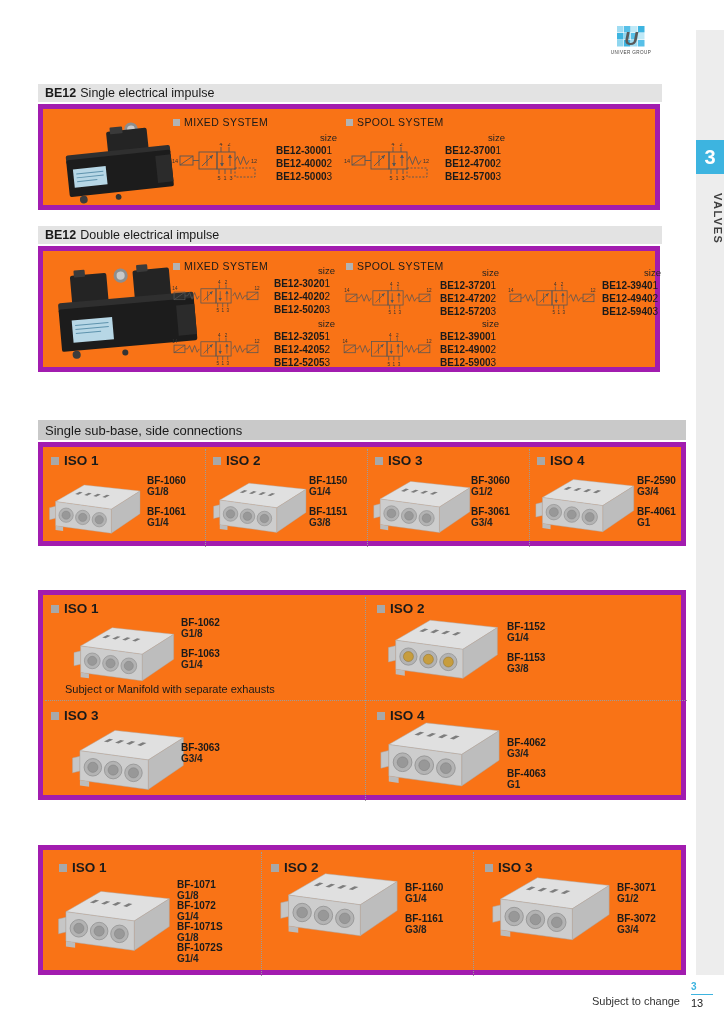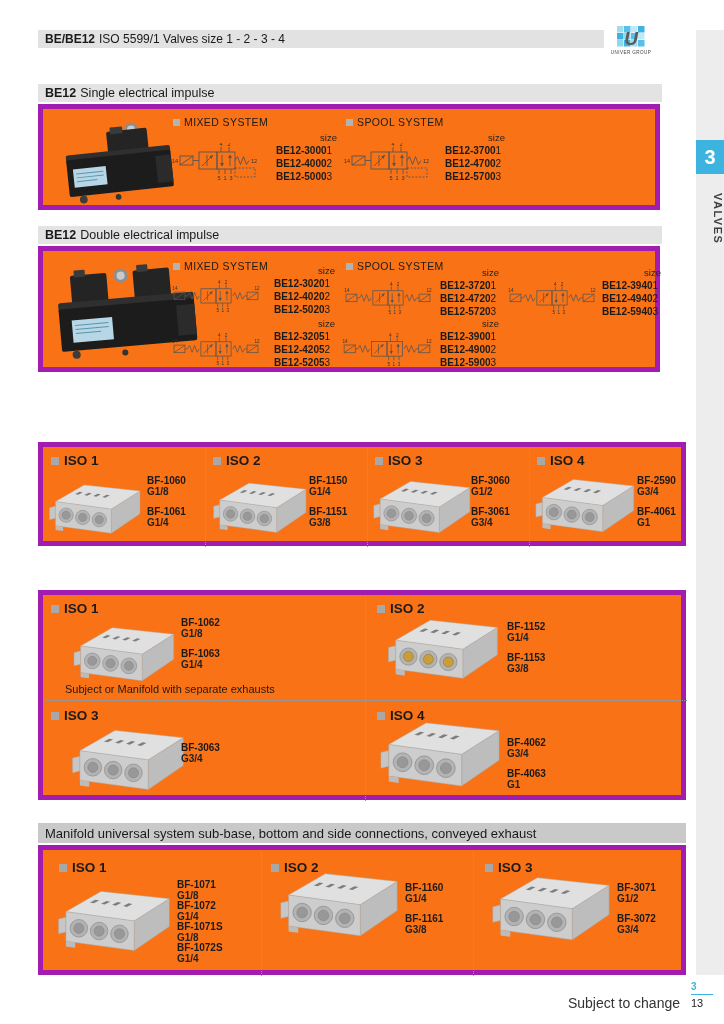--- a/index.html
+++ b/index.html
@@ -44,35 +44,31 @@
   .bluetab{position:absolute;left:696px;top:140px;width:28px;height:34px;background:var(--accent);
            color:#fff;font-size:20px;font-weight:bold;display:flex;align-items:center;justify-content:center;}
   .valvestext{position:absolute;left:696px;top:179px;width:28px;height:80px;display:flex;justify-content:center;
               writing-mode:vertical-rl;font-size:11px;font-weight:bold;color:#3f3f3f;letter-spacing:1.5px;}
   
   .headerbar{position:absolute;left:38px;top:30px;width:624px;height:18px;background:#e2e2e2;
              display:flex;align-items:center;padding-left:7px;box-sizing:border-box;font-size:12px;}
   .headerbar b{margin-right:4px;}
   .logobox{position:absolute;left:604px;top:24px;width:58px;height:32px;background:#fff;}
   
-  .footnote{position:absolute;left:480px;top:995px;width:200px;text-align:right;font-size:14px;color:#333;}
+  .footnote{position:absolute;left:480px;top:995px;width:200px;text-align:right;font-size:11px;color:#333;}
   .pageno{position:absolute;left:691px;top:981px;width:22px;font-size:10px;}
   .pageno .pn-top{color:var(--accent);font-weight:bold;height:12px;}
   .pageno .pn-line{height:0;border-top:1.5px solid var(--accent);margin:1px 0 2px 0;}
   .pageno .pn-bot{font-size:11px;color:#222;}
 </style>
 </head>
 <body>
 
 <div class="page">
 
-  <div class="headerbar">
-    <b>BE/BE12</b>
-    <span>ISO 5599/1 Valves size 1 - 2 - 3 - 4</span>
-  </div>
   <div class="logobox">
     <svg viewBox="0 0 58 32">
       <g>
         <rect x="13" y="2" width="6.5" height="6.5" fill="#9fdcf2"></rect>
           <rect x="20" y="2" width="6.5" height="6.5" fill="#57c0e8"></rect>
         <rect x="27" y="2" width="6.5" height="6.5" fill="#bfe9f7"></rect>
           <rect x="34" y="2" width="6.5" height="6.5" fill="#3db4e0"></rect>
         <rect x="13" y="9" width="6.5" height="6.5" fill="#3db4e0"></rect>
           <rect x="20" y="9" width="6.5" height="6.5" fill="#8fd6ef"></rect>
         <rect x="27" y="9" width="6.5" height="6.5" fill="#57c0e8"></rect>
@@ -512,20 +508,23 @@
           <span class="mname">BE12-4900</span>
           <span>2</span>
         </div>
       <div class="mrow">
           <span class="mname">BE12-5900</span>
           <span>3</span>
         </div>
     </div>
   </div>
 
+  <div class="secbar dark" style="top:420px">
+    <span>Single sub-base, side connections</span>
+  </div>
   <div class="box" style="left:38px;top:442px;width:648px;height:104px">
     <div class="vdiv" style="left:162px;top:2px;height:98px"></div>
     <div class="vdiv" style="left:324px;top:2px;height:98px"></div>
     <div class="vdiv" style="left:486px;top:2px;height:98px"></div>
 
     <div class="isolabel" style="left:8px;top:6px">
         <span class="sq"></span>
         <span>ISO 1</span>
       </div>
     <div class="img" style="left:2px;top:32px;width:98px">
@@ -762,23 +761,20 @@
   </svg>
 </div>
     <div class="bf" style="left:464px;top:142px">
       <div class="code">BF-4062</div>
       <div class="gsize">G3/4</div>
       <div class="code">BF-4063</div>
       <div class="gsize">G1</div>
     </div>
   </div>
 
-  <div class="secbar dark" style="top:823px">
-    <span>Manifold universal system sub-base, bottom and side connections, conveyed exhaust</span>
-  </div>
   <div class="box" style="left:38px;top:845px;width:648px;height:130px">
     <div class="vdiv" style="left:218px;top:2px;height:124px"></div>
     <div class="vdiv" style="left:430px;top:2px;height:124px"></div>
 
     <div class="isolabel" style="left:16px;top:10px">
         <span class="sq"></span>
         <span>ISO 1</span>
       </div>
     <div class="img" style="left:10px;top:34px;width:120px">
   <svg viewBox="0 0 130 80">

